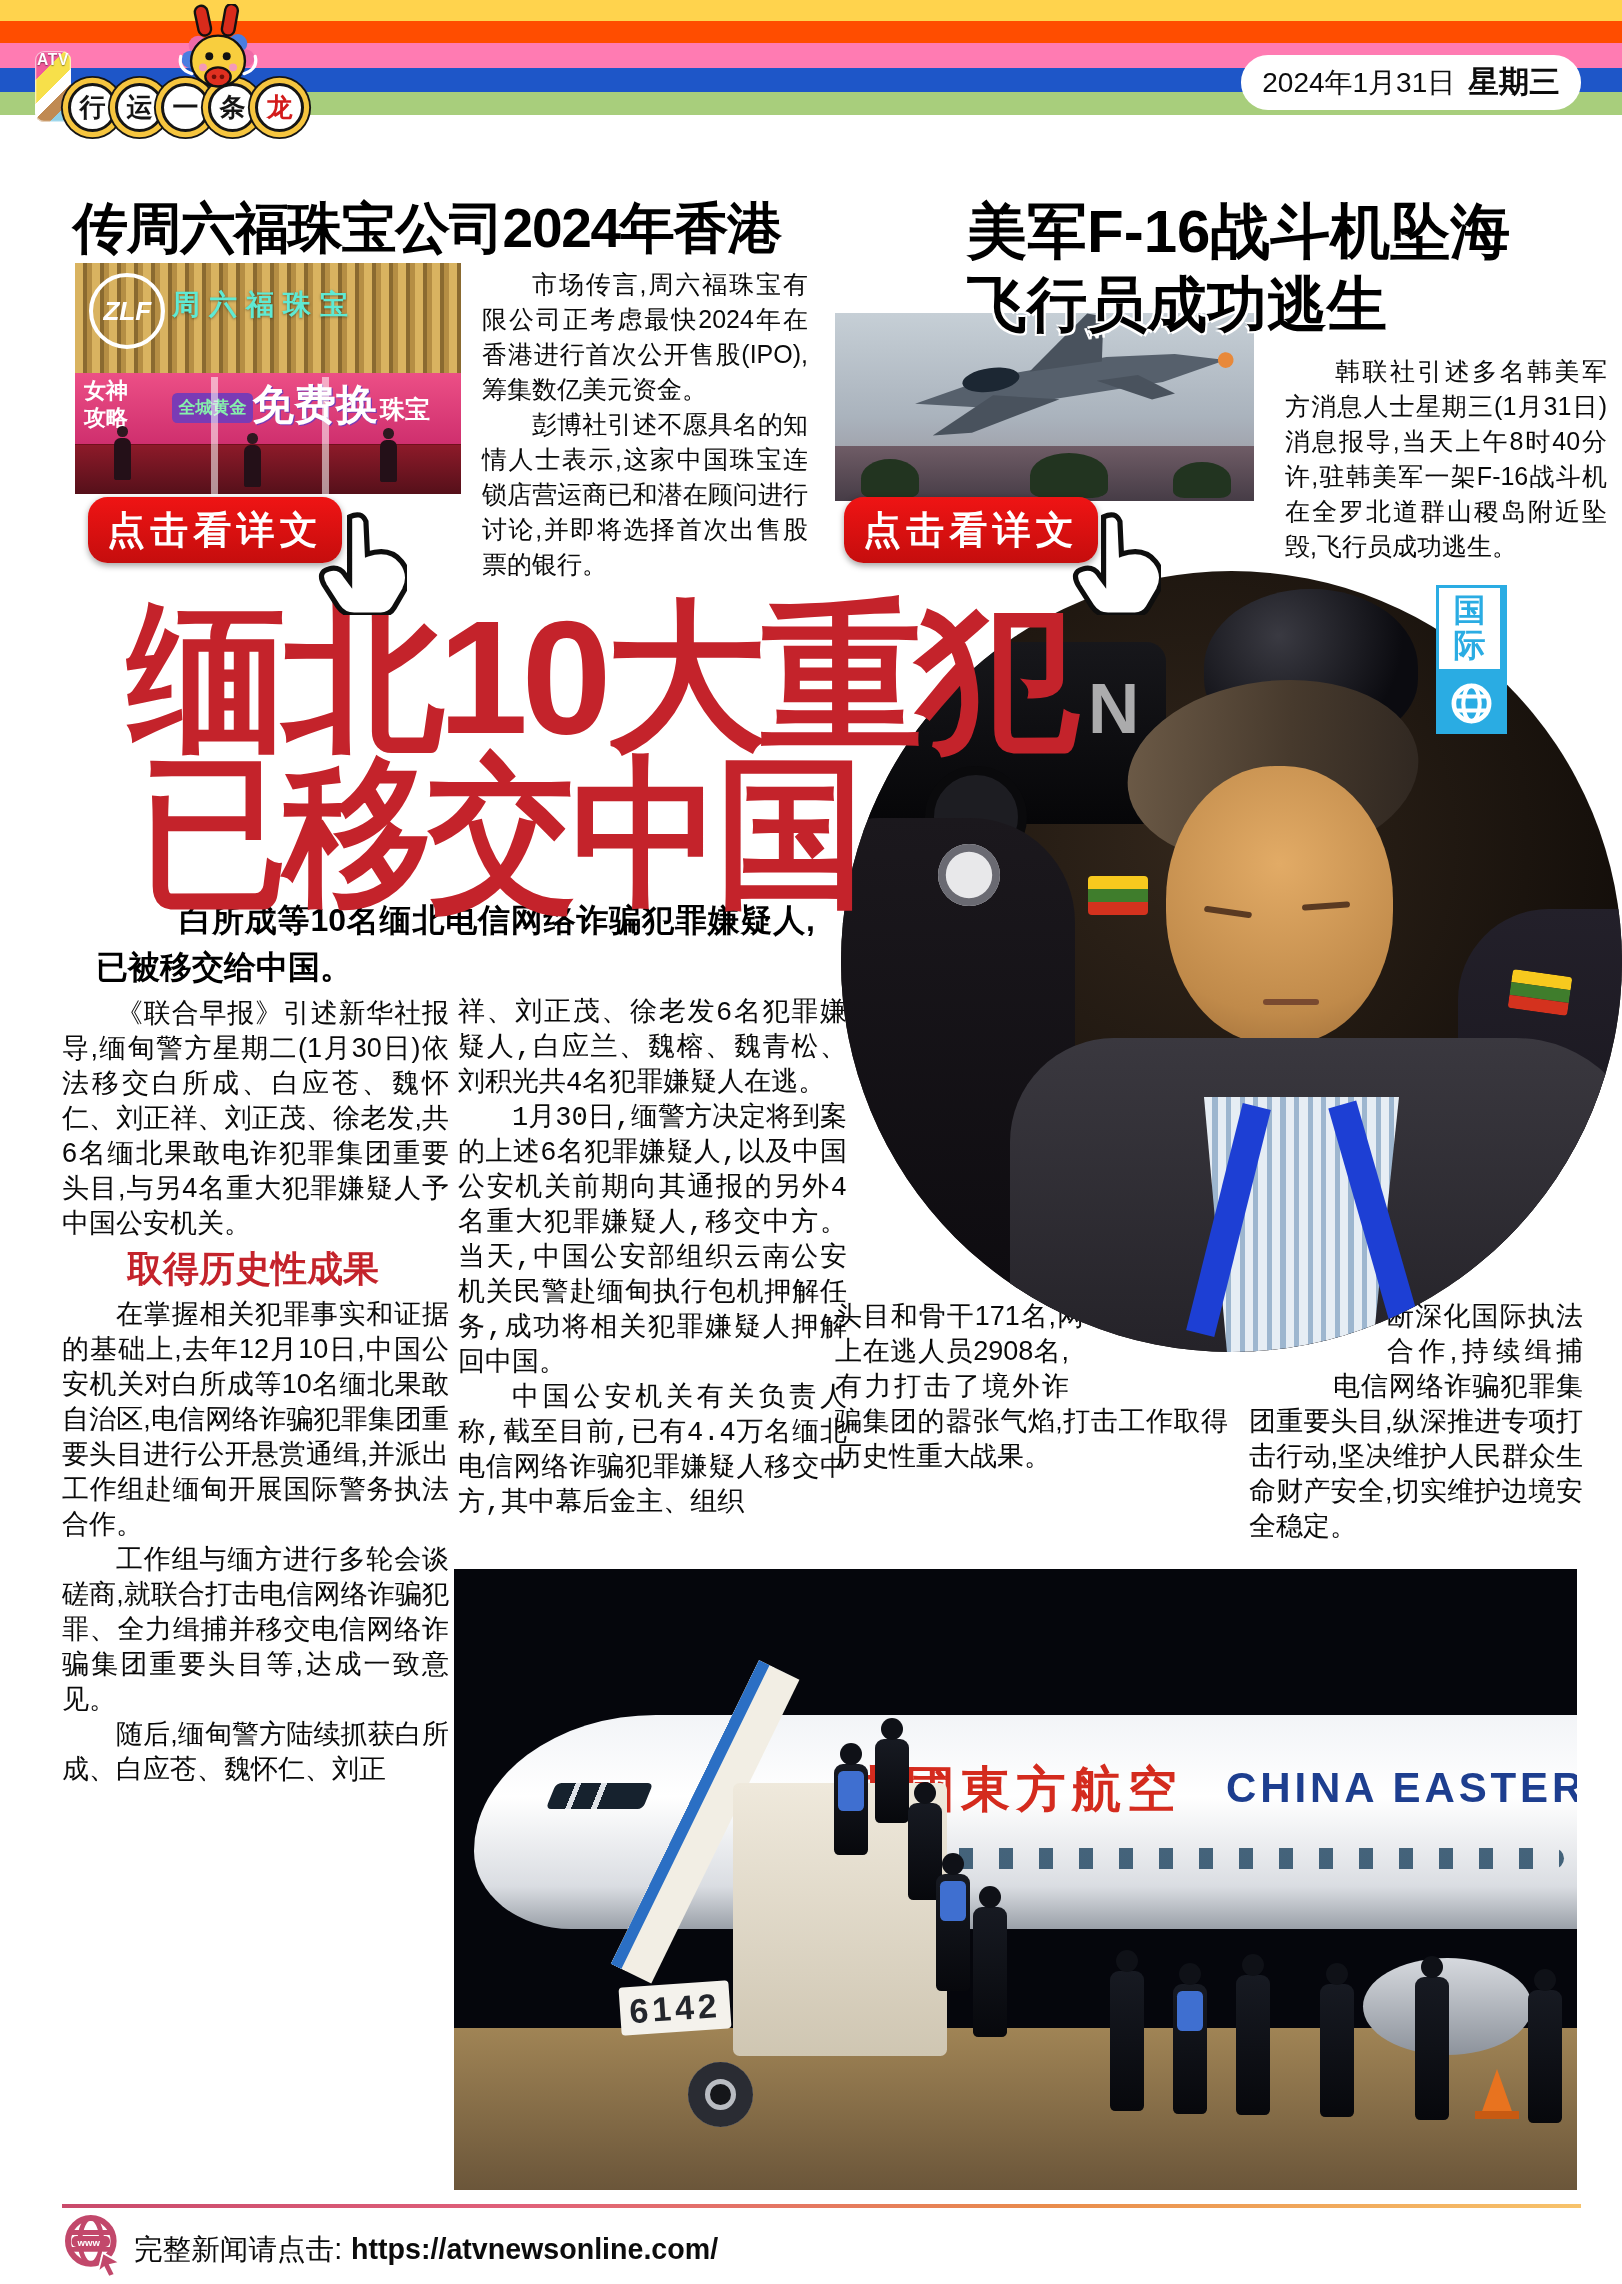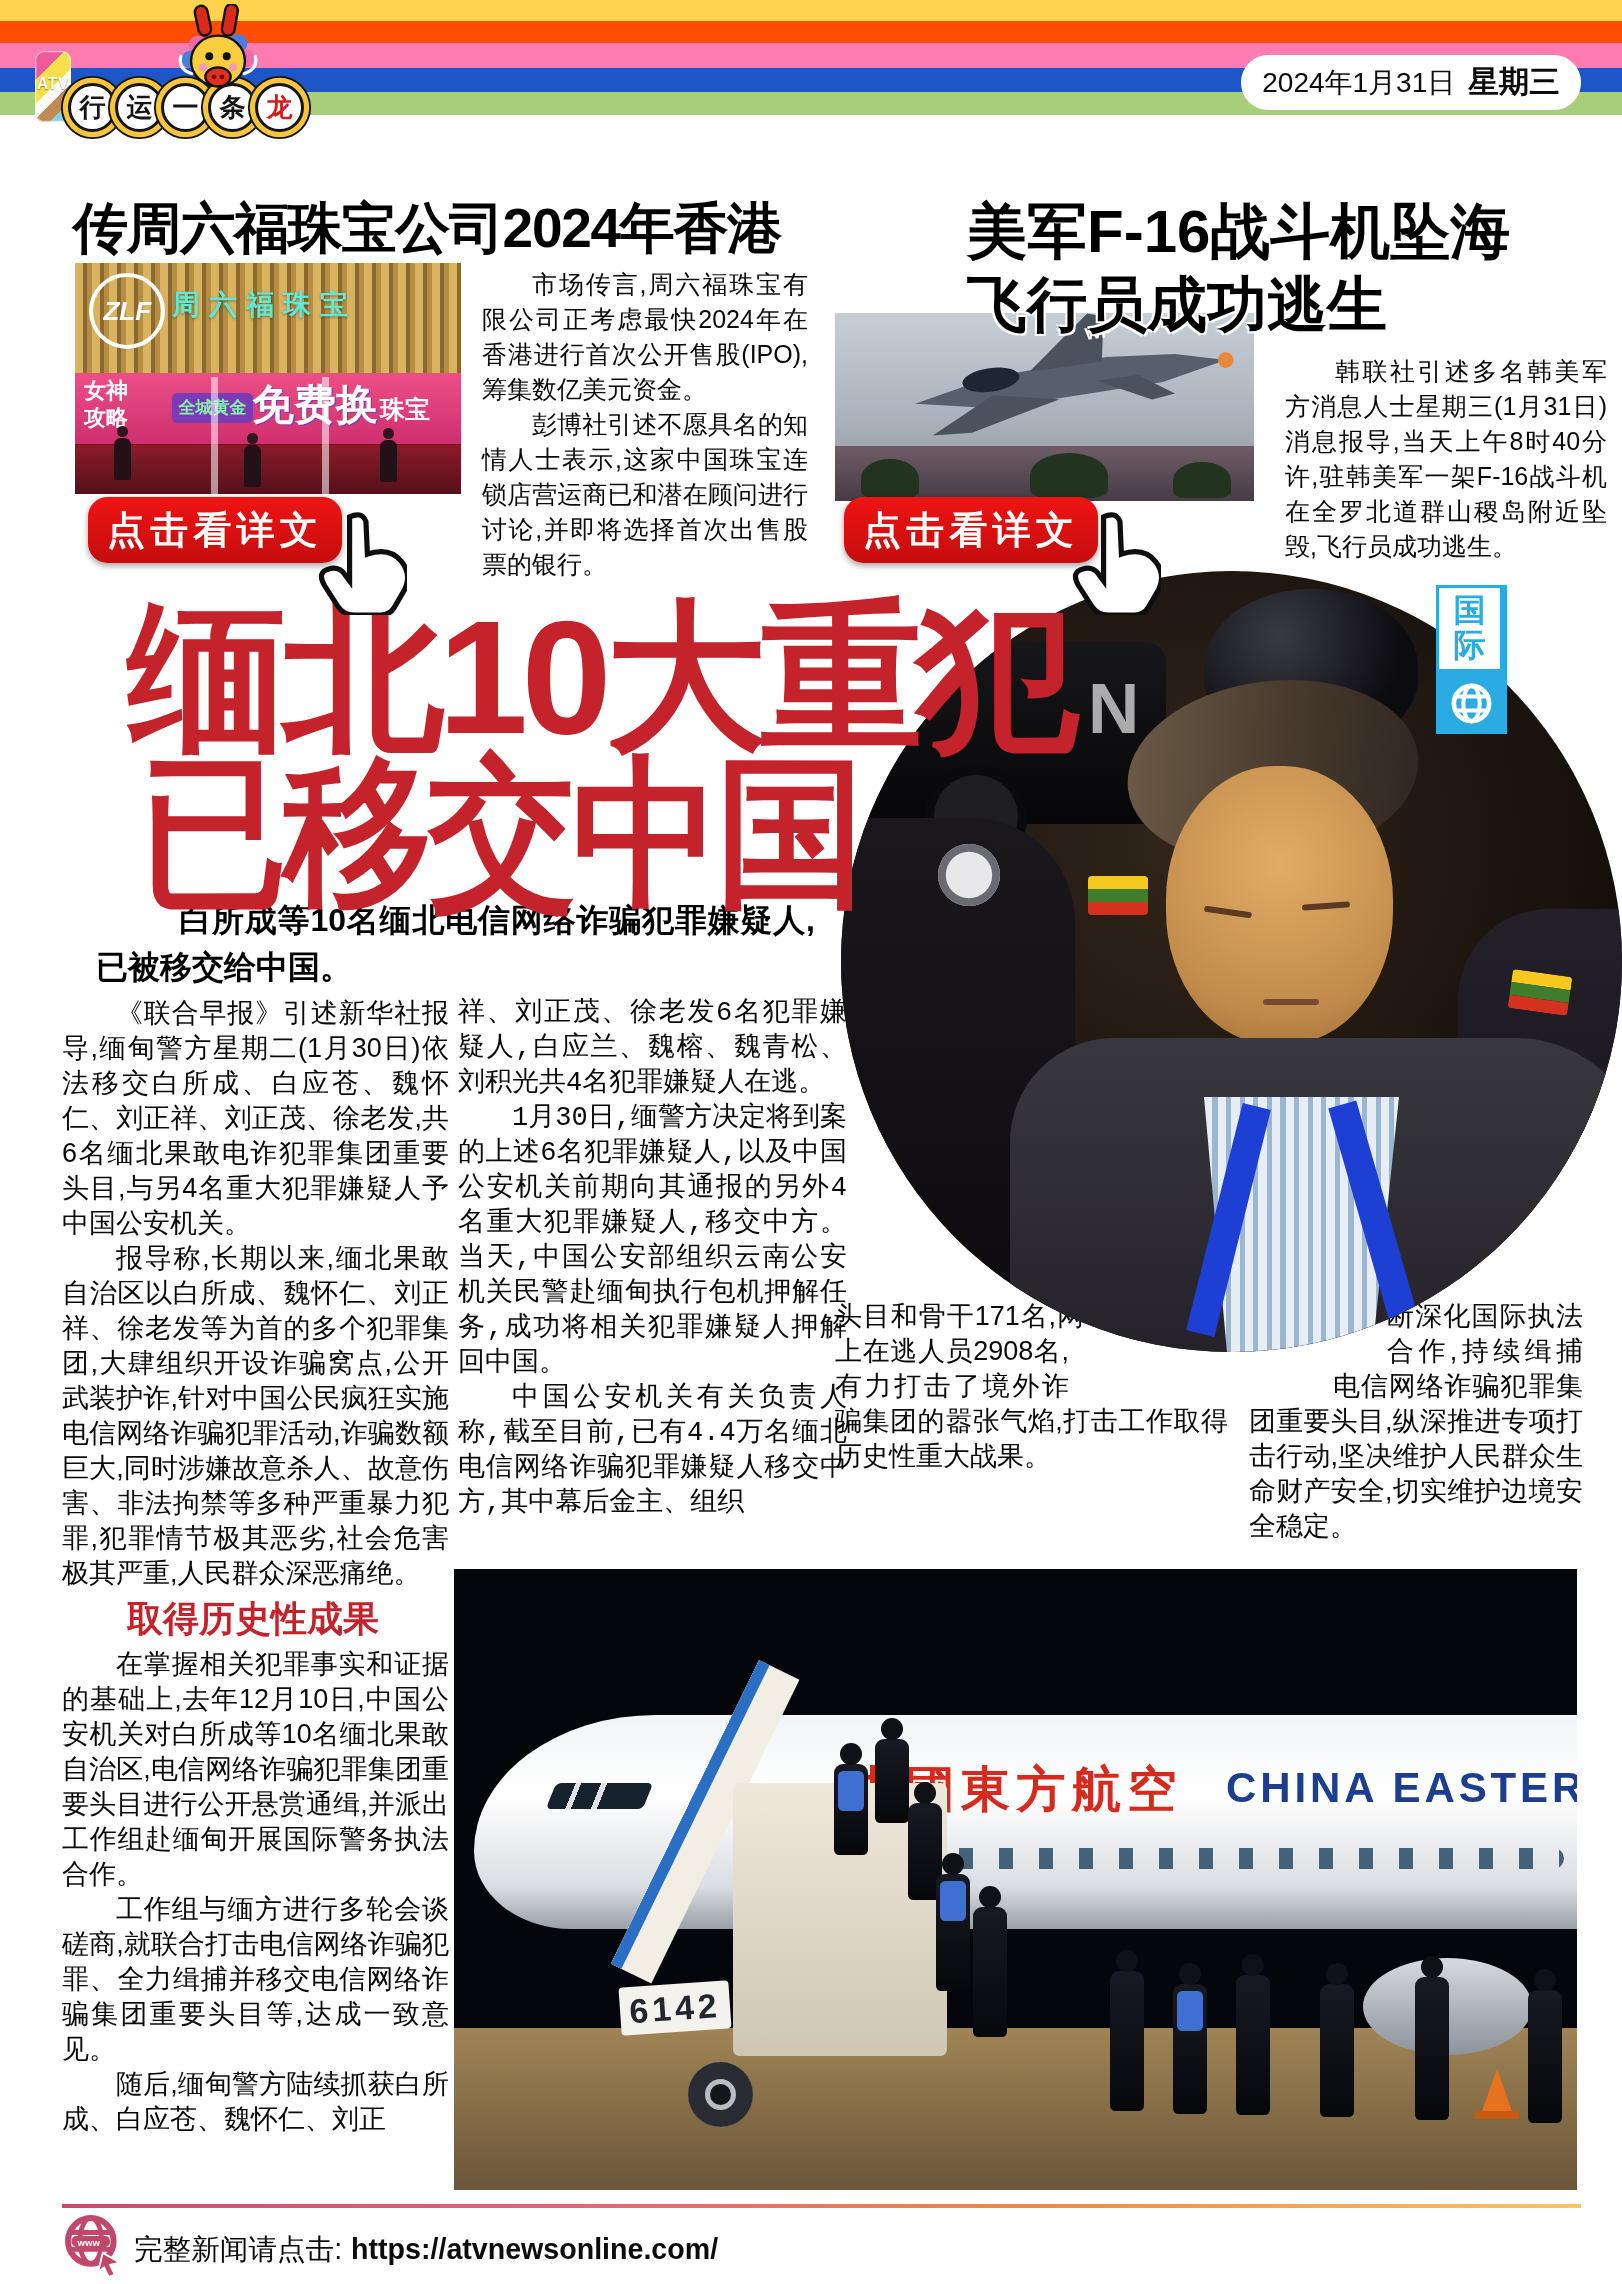--- a/index.html
+++ b/index.html
@@ -10,21 +10,21 @@
   
   .stripe{position:absolute;left:0;width:1623px;}
   .st-yellow{top:0;height:21.4px;background:#FFD34D;}
   .st-orange{top:21.4px;height:22px;background:#FF4D00;}
   .st-pink{top:43px;height:25px;background:#FF7BB2;}
   .st-blue{top:68px;height:24px;background:#1E56C8;}
   .st-green{top:92px;height:23px;background:#A8CE7C;}
 
   .atv-logo{left:35px;top:51px;width:36px;height:71px;border-radius:9px;
     background:linear-gradient(135deg,#f05a9a 0 28%,#f7e04a 28% 50%,#ffffff 50% 64%,#c08a52 64% 80%,#8fd0e8 80%);
-    box-shadow:inset 0 0 0 1.3px rgba(255,255,255,.6);display:flex;align-items:center;justify-content:center;}
+    box-shadow:inset 0 0 0 1.3px rgba(255,255,255,.6);display:flex;align-items:flex-start;justify-content:center;}
   .atv-logo span{color:#fff;font-weight:800;font-size:15.6px;letter-spacing:0.6px;margin-bottom:5.2px;
     text-shadow:0 0.6px 1.3px rgba(0,0,0,.45);}
 
   .dragon-circles{left:68px;top:83px;height:43px;}
   .d-circle{position:absolute;top:0;width:43px;height:43px;border-radius:50%;background:#fff;
     border:3.2px solid #151515;box-shadow:0 0 0 5.2px #F6C53F,0 0 0 7.1px #151515;
     display:flex;align-items:center;justify-content:center;font-size:26px;font-weight:900;color:#151515;}
   .d-circle.red{color:#D31B1B;}
 
   .dragon-head{left:174px;top:3.9px;width:88px;height:99px;}
@@ -364,21 +364,20 @@
           <line x1="5" y1="14" x2="35" y2="14" stroke="#fff" stroke-width="3.5"></line>
           <line x1="5" y1="26" x2="35" y2="26" stroke="#fff" stroke-width="3.5"></line>
         </svg>
       </div>
     </div>
 
     <p class="abs standfirst" style="margin:0;">白所成等10名缅北电信网络诈骗犯罪嫌疑人,已被移交给中国。</p>
 
     <div class="abs news-col col1">
       <p>《联合早报》引述新华社报导,缅甸警方星期二(1月30日)依法移交白所成、白应苍、魏怀仁、刘正祥、刘正茂、徐老发,共6名缅北果敢电诈犯罪集团重要头目,与另4名重大犯罪嫌疑人予中国公安机关。</p>
-      <p>报导称,长期以来,缅北果敢自治区以白所成、魏怀仁、刘正祥、徐老发等为首的多个犯罪集团,大肆组织开设诈骗窝点,公开武装护诈,针对中国公民疯狂实施电信网络诈骗犯罪活动,诈骗数额巨大,同时涉嫌故意杀人、故意伤害、非法拘禁等多种严重暴力犯罪,犯罪情节极其恶劣,社会危害极其严重,人民群众深恶痛绝。</p>
       <div class="crosshead">取得历史性成果</div>
       <p>在掌握相关犯罪事实和证据的基础上,去年12月10日,中国公安机关对白所成等10名缅北果敢自治区,电信网络诈骗犯罪集团重要头目进行公开悬赏通缉,并派出工作组赴缅甸开展国际警务执法合作。</p>
       <p>工作组与缅方进行多轮会谈磋商,就联合打击电信网络诈骗犯罪、全力缉捕并移交电信网络诈骗集团重要头目等,达成一致意见。</p>
       <p>随后,缅甸警方陆续抓获白所成、白应苍、魏怀仁、刘正</p>
     </div>
 
     <div class="abs news-col col2">
       <p class="cont">祥、刘正茂、徐老发6名犯罪嫌疑人,白应兰、魏榕、魏青松、刘积光共4名犯罪嫌疑人在逃。</p>
       <p>1月30日,缅警方决定将到案的上述6名犯罪嫌疑人,以及中国公安机关前期向其通报的另外4名重大犯罪嫌疑人,移交中方。当天,中国公安部组织云南公安机关民警赴缅甸执行包机押解任务,成功将相关犯罪嫌疑人押解回中国。</p>
       <p>中国公安机关有关负责人称,截至目前,已有4.4万名缅北电信网络诈骗犯罪嫌疑人移交中方,其中幕后金主、组织</p>

